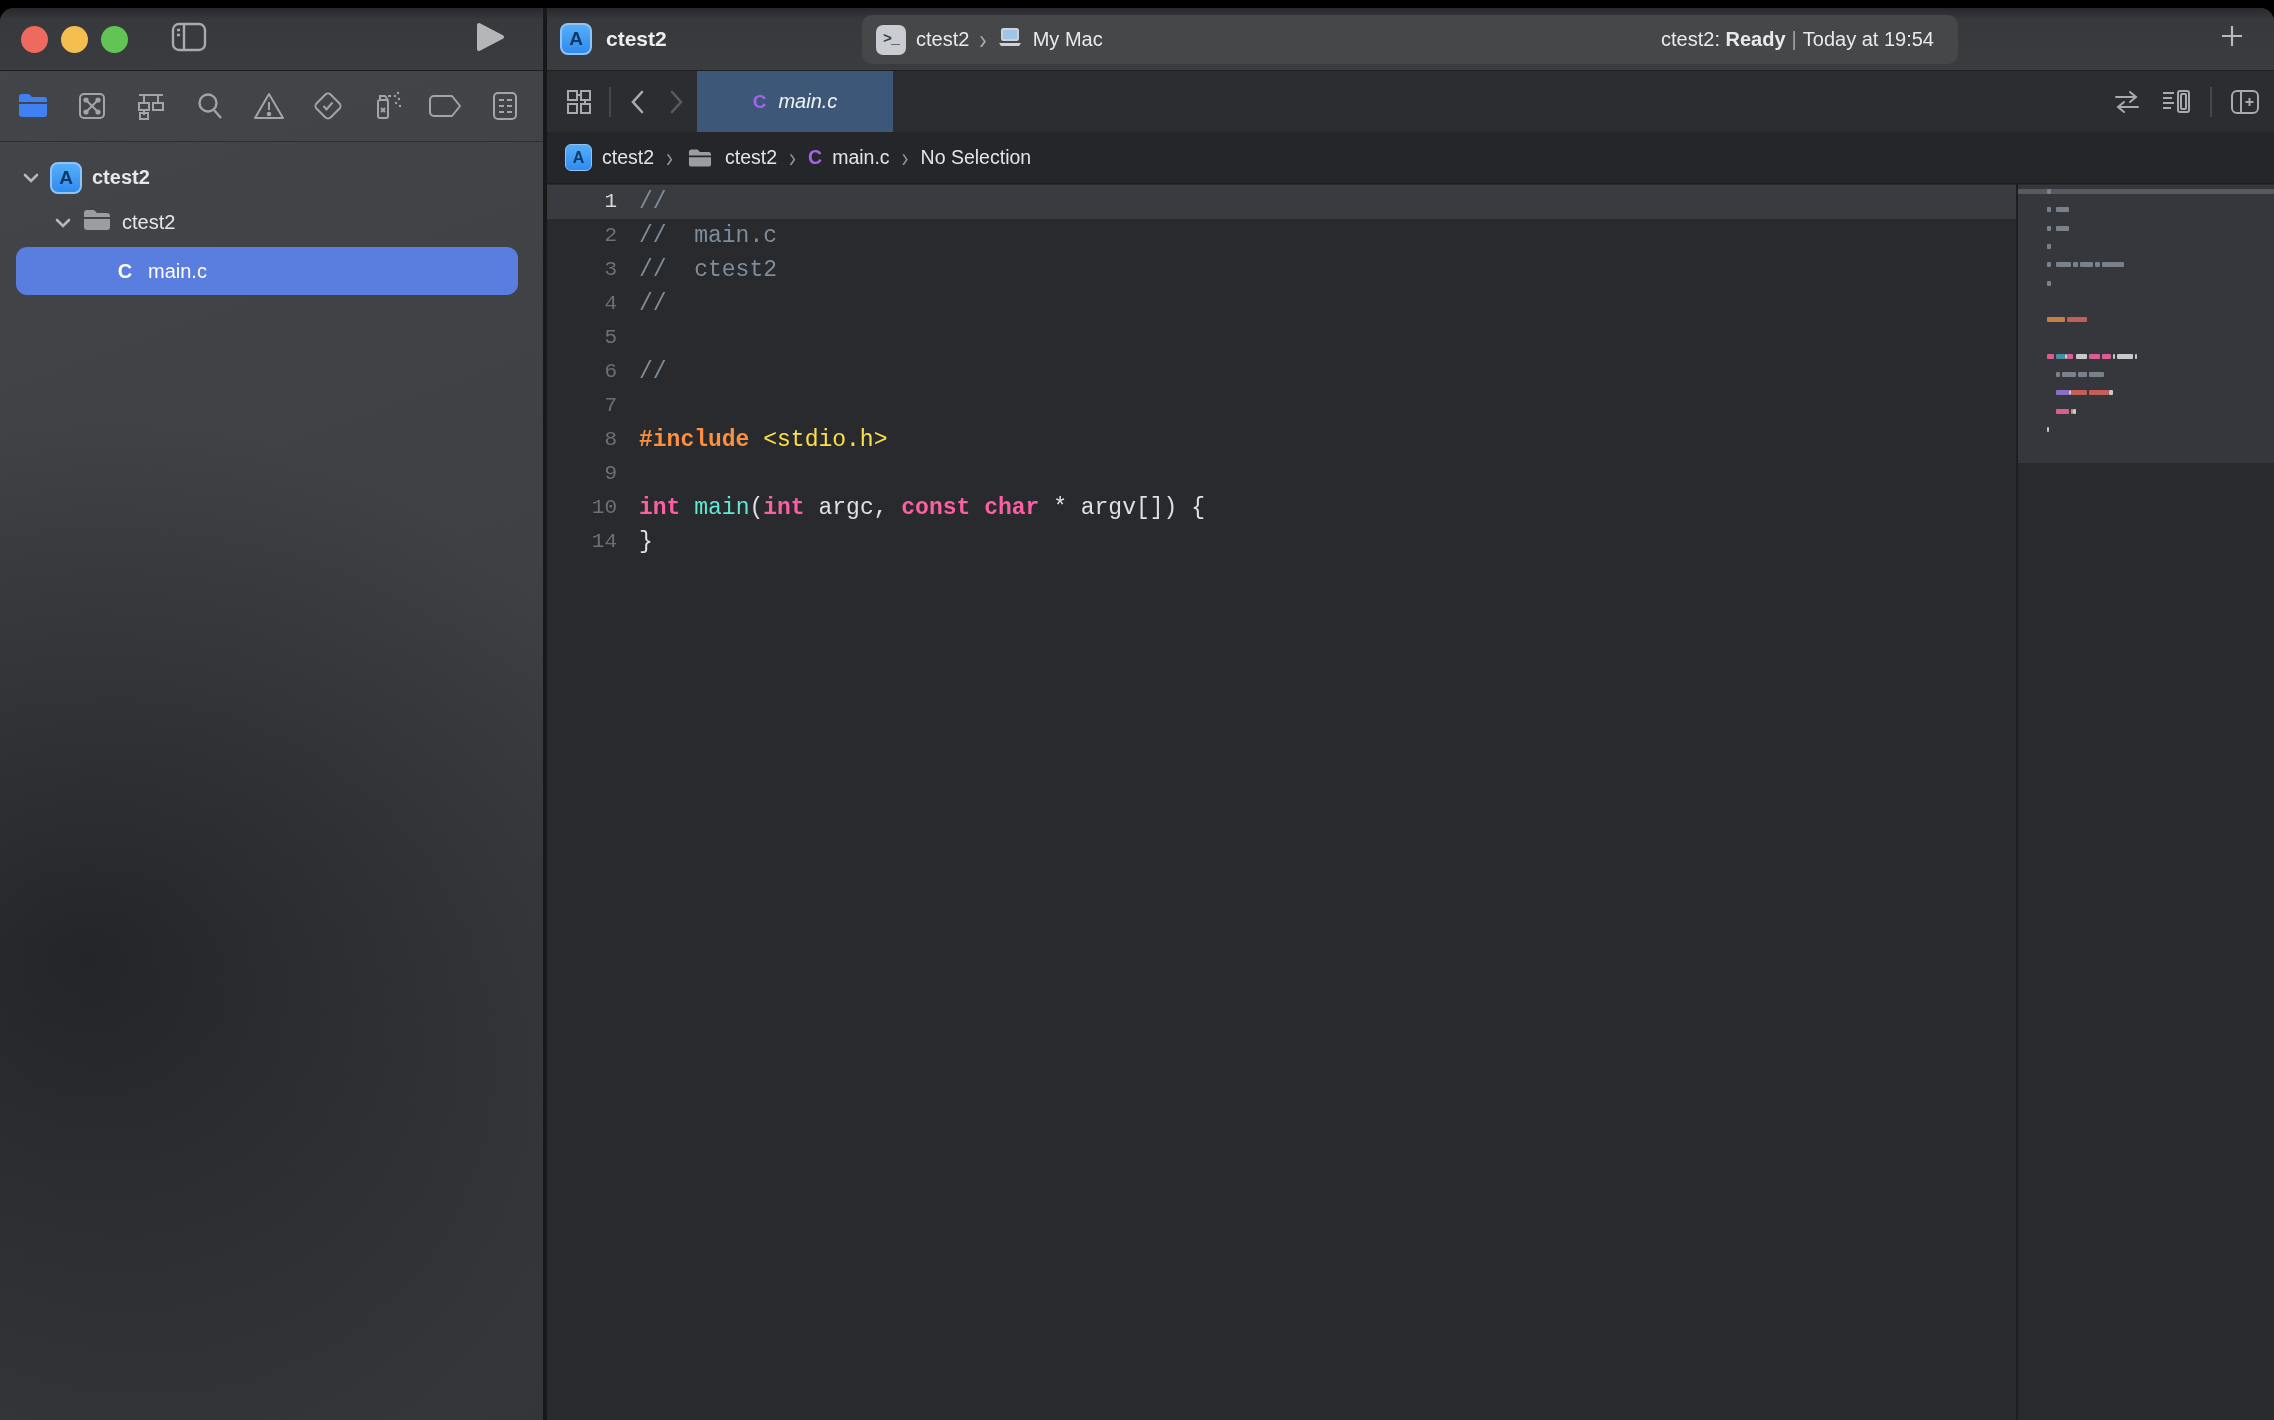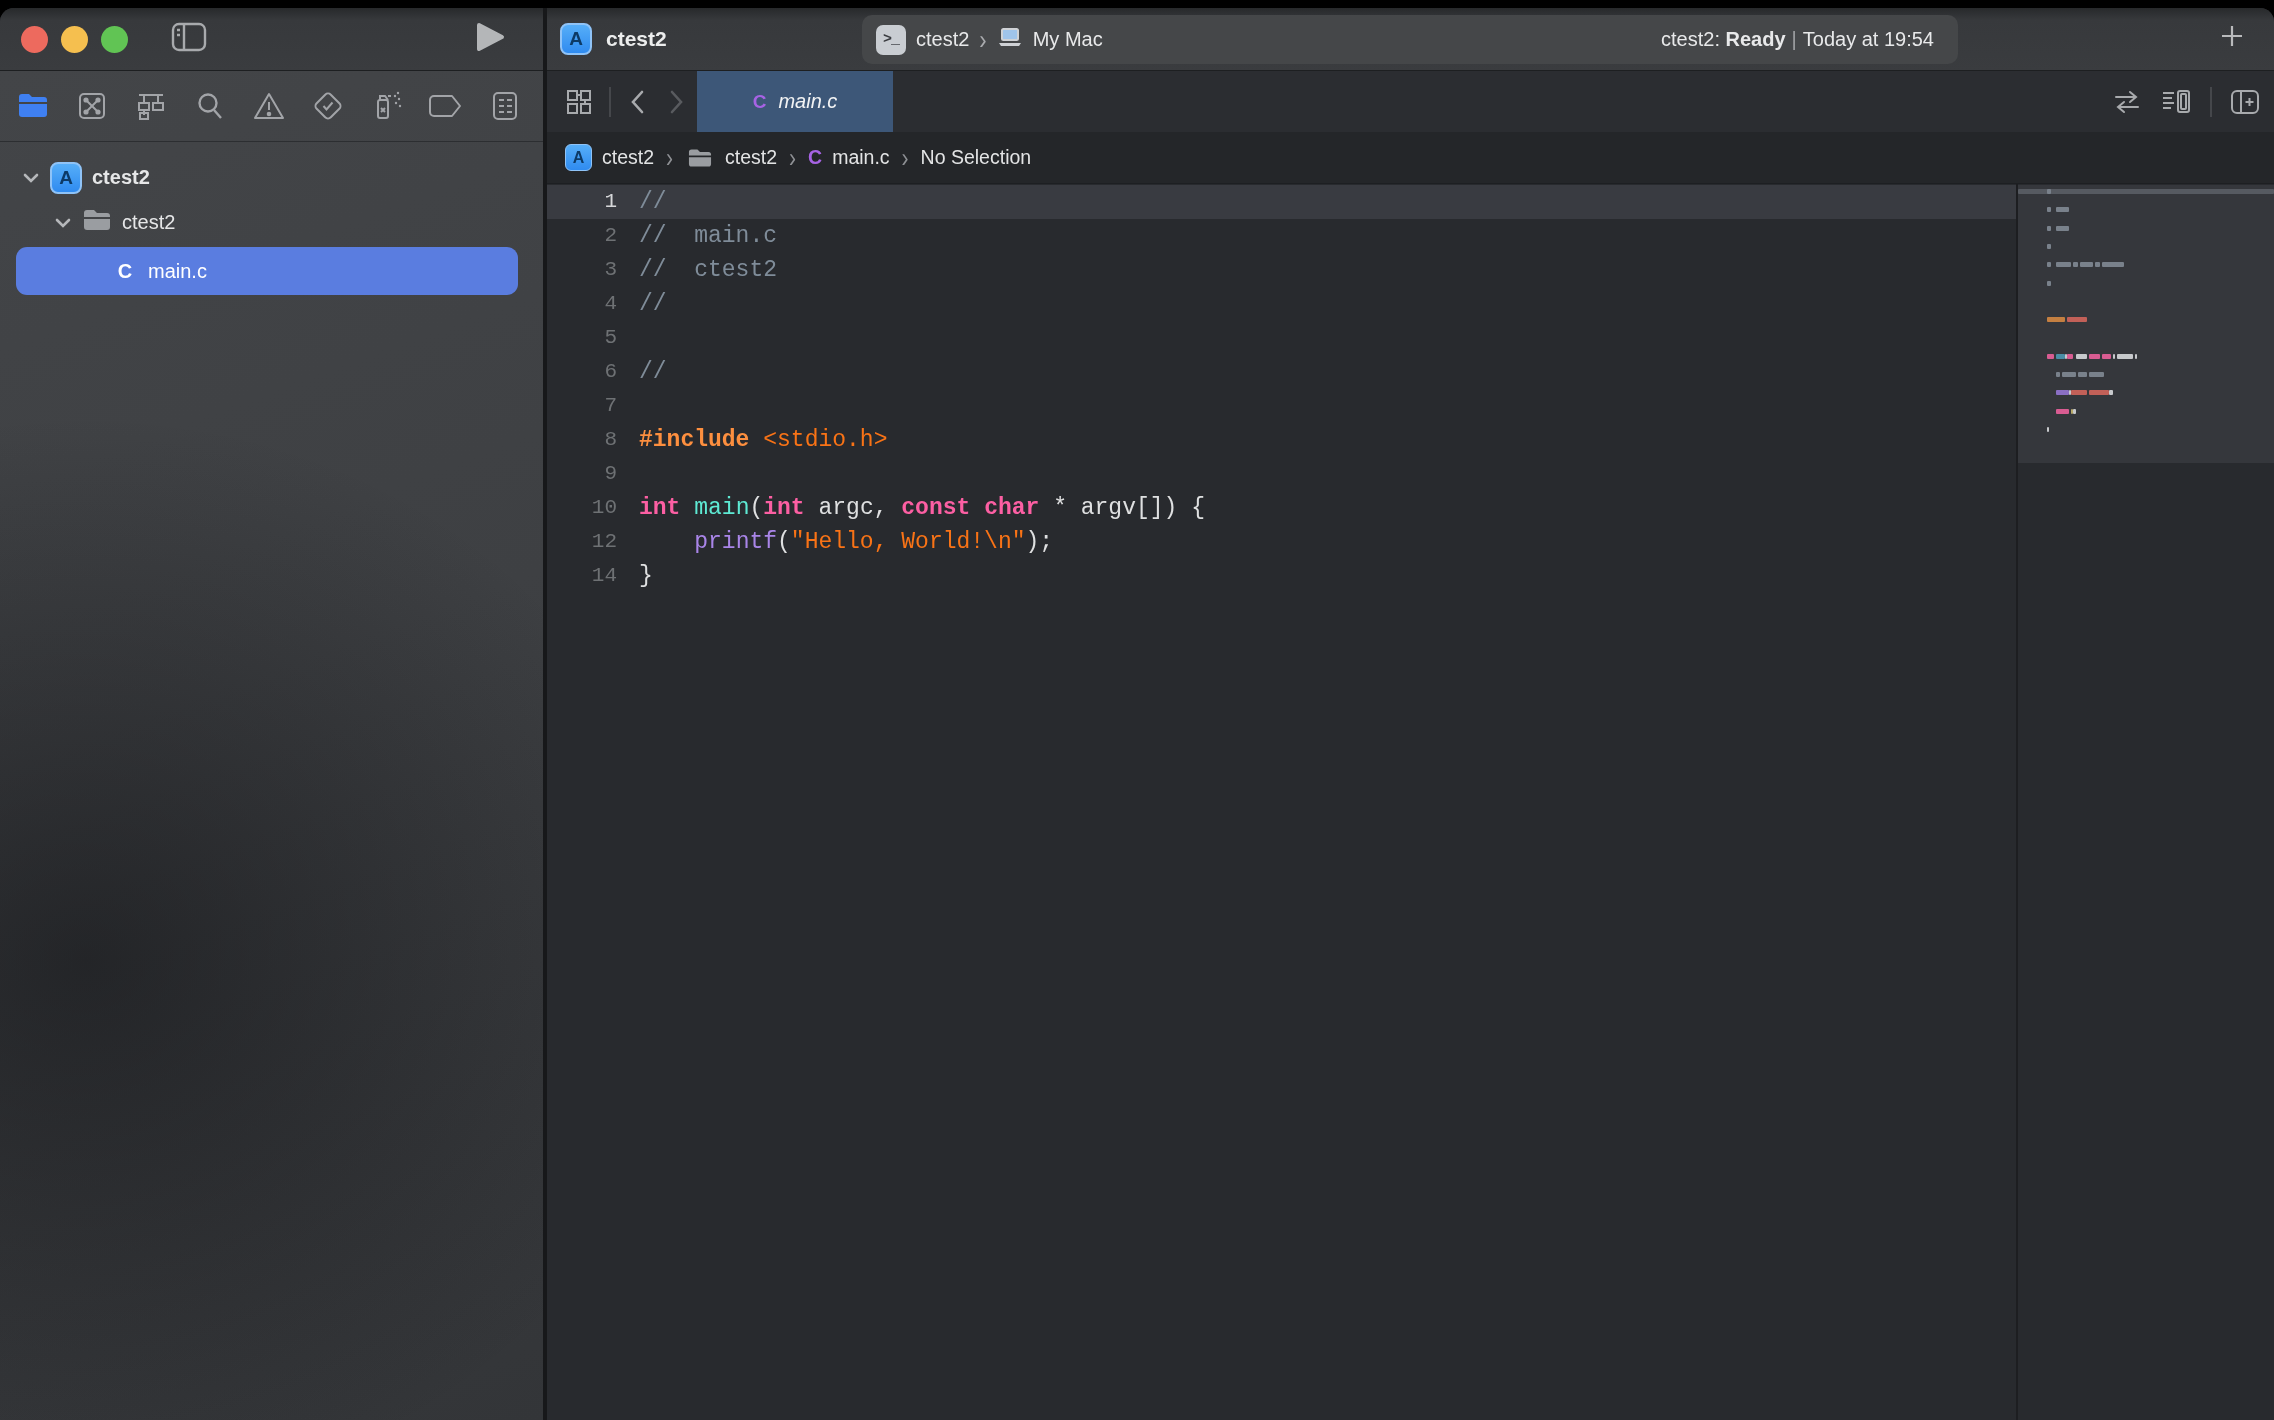--- a/index.html
+++ b/index.html
@@ -83,21 +83,21 @@
              font-family:"Liberation Mono","DejaVu Sans Mono",monospace;font-size:23px;}
   .cl{position:relative;height:34px;line-height:34px;white-space:pre;display:flex;}
   .cl.hl{background:#393b41;}
   .cl .num{width:92px;padding-right:22px;box-sizing:border-box;text-align:right;color:#6e7174;
            font-size:21px;flex:0 0 auto;}
   .cl.hl .num{color:#d6d7d9;}
   .cl .src{color:#dfe0e1;}
   .tok-plain{color:#dfe0e1;}
   .tok-comment{color:#7f8c99;}
   .tok-keyword{color:#fc5fa3;font-weight:bold;}
-  .tok-string{color:#f97316;}
+  .tok-string{color:#fde047;}
   .tok-preproc{color:#fd8f3f;font-weight:bold;}
   .tok-funcdecl{color:#5eead4;}
   .tok-func{color:#a985e8;}
   .tok-number{color:#cfc076;}
   .cl.hl{width:1469px;} 
 
   
   #map-divider{position:absolute;left:1469px;top:113px;width:2px;bottom:0;background:#1d1e21;}
   #minimap{position:absolute;left:1471px;top:114px;width:256px;height:278px;background:#35373c;}
   .mm-bar{position:absolute;height:5px;border-radius:1px;}
@@ -364,21 +364,20 @@
           <div class="cl hl"><span class="num">1</span><span class="src"><span class="tok-comment">//</span></span></div>
           <div class="cl"><span class="num">2</span><span class="src"><span class="tok-comment">//  main.c</span></span></div>
           <div class="cl"><span class="num">3</span><span class="src"><span class="tok-comment">//  ctest2</span></span></div>
           <div class="cl"><span class="num">4</span><span class="src"><span class="tok-comment">//</span></span></div>
           <div class="cl"><span class="num">5</span></div>
           <div class="cl"><span class="num">6</span><span class="src"><span class="tok-comment">//</span></span></div>
           <div class="cl"><span class="num">7</span><span class="src"></span></div>
           <div class="cl"><span class="num">8</span><span class="src"><span class="tok-preproc">#include</span><span class="tok-plain"> </span><span class="tok-string">&lt;stdio.h&gt;</span></span></div>
           <div class="cl"><span class="num">9</span><span class="src"></span></div>
           <div class="cl"><span class="num">10</span><span class="src"><span class="tok-keyword">int</span><span class="tok-plain"> </span><span class="tok-funcdecl">main</span><span class="tok-plain">(</span><span class="tok-keyword">int</span><span class="tok-plain"> argc, </span><span class="tok-keyword">const</span><span class="tok-plain"> </span><span class="tok-keyword">char</span><span class="tok-plain"> * argv[]) {</span></span></div>
-          <div class="cl"><span class="num">12</span><span class="src"><span class="tok-plain">    </span><span class="tok-func">printf</span><span class="tok-plain">(</span><span class="tok-string">"Hello, World!\n"</span><span class="tok-plain">);</span></span></div>
           <div class="cl"><span class="num">14</span><span class="src"><span class="tok-plain">}</span></span></div>
         </div>
 
     <div id="map-divider"></div>
     <div id="minimap">
           <div class="mm-bar" style="left: 0px; top: 4px; width: 256px; background: rgb(86, 90, 97);"></div>
           <div class="mm-bar" style="left: 29px; top: 4px; width: 4.4px; background: rgb(121, 129, 139);"></div>
           <div class="mm-bar" style="left: 29px; top: 22.3px; width: 4.4px; background: rgb(121, 129, 139);"></div>
           <div class="mm-bar" style="left: 37.8px; top: 22.3px; width: 13.2px; background: rgb(121, 129, 139);"></div>
           <div class="mm-bar" style="left: 29px; top: 40.6px; width: 4.4px; background: rgb(121, 129, 139);"></div>

